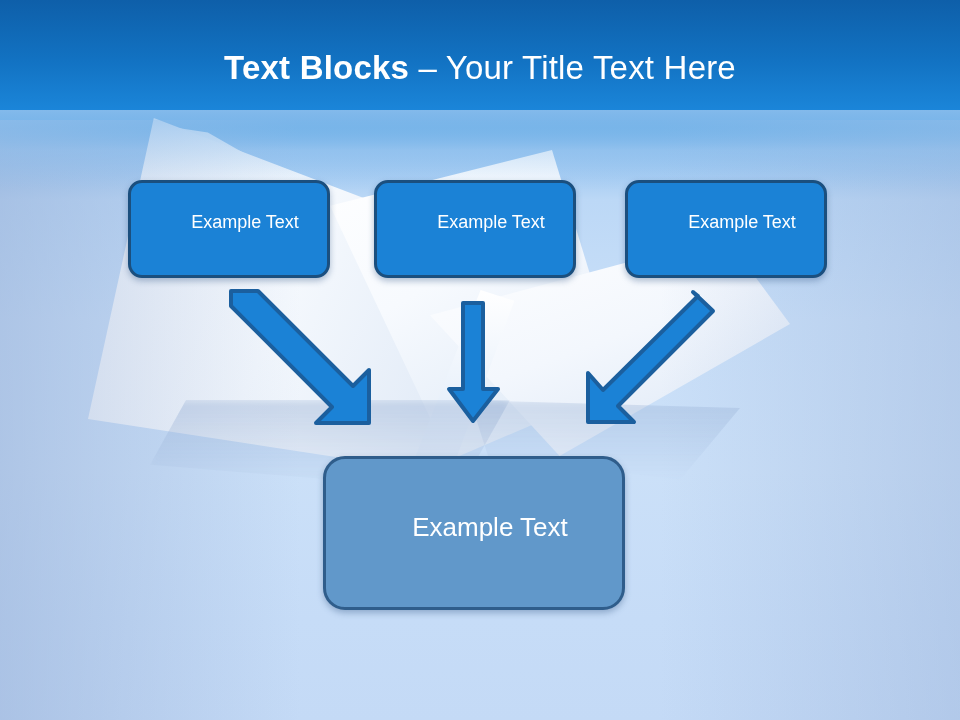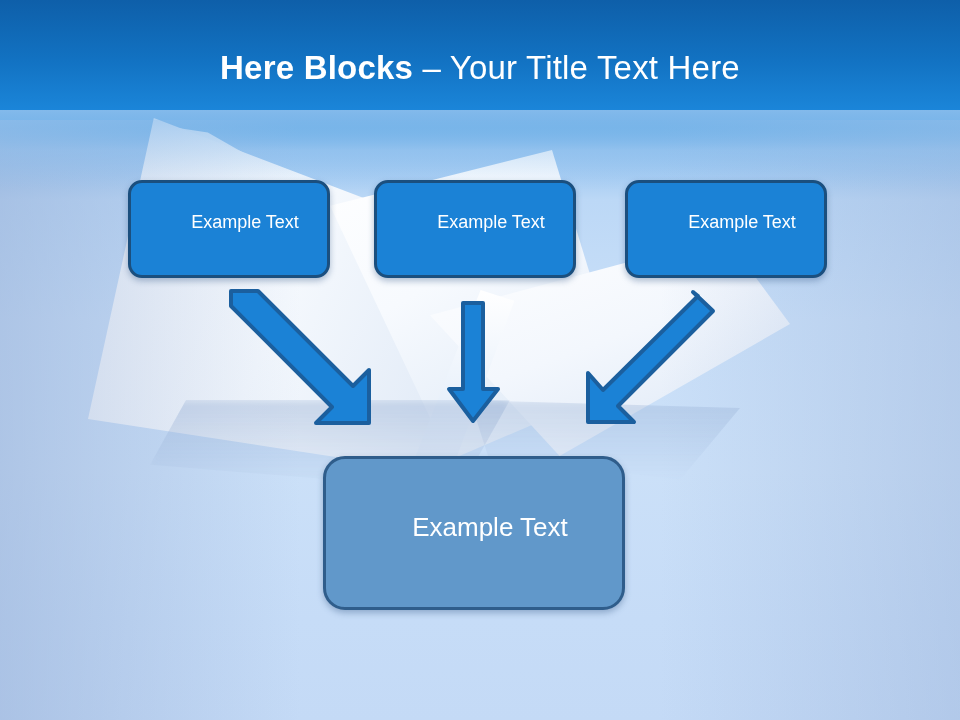--- a/index.html
+++ b/index.html
@@ -198,21 +198,21 @@
     <div class="wing wing-crease"></div>
     <div class="wing wing-shadow-a"></div>
     <div class="wing wing-shadow-b"></div>
     <div class="bg-vignette-l"></div>
     <div class="bg-vignette-r"></div>
     <div class="haze-top"></div>
   </div>
 
   <div class="title-band">
     <div class="title-text">
-      <span class="strong">Here Blocks</span><span class="light"> – </span><span class="light">Your Title Text Here</span>
+      <span class="strong">Text Blocks</span><span class="light"> – </span><span class="light">Your Title Text Here</span>
     </div>
   </div>
 
   <svg class="arrow-layer" width="960" height="720" viewBox="0 0 960 720">
 
     <g>
       <polygon points="231,291 258,291 353,386 369,370 369,423 316,423 332,407 231,306" fill="#1b82d6" stroke="#1b5f9e" stroke-width="4" stroke-linejoin="round"></polygon>
     </g>
 
     <g>

